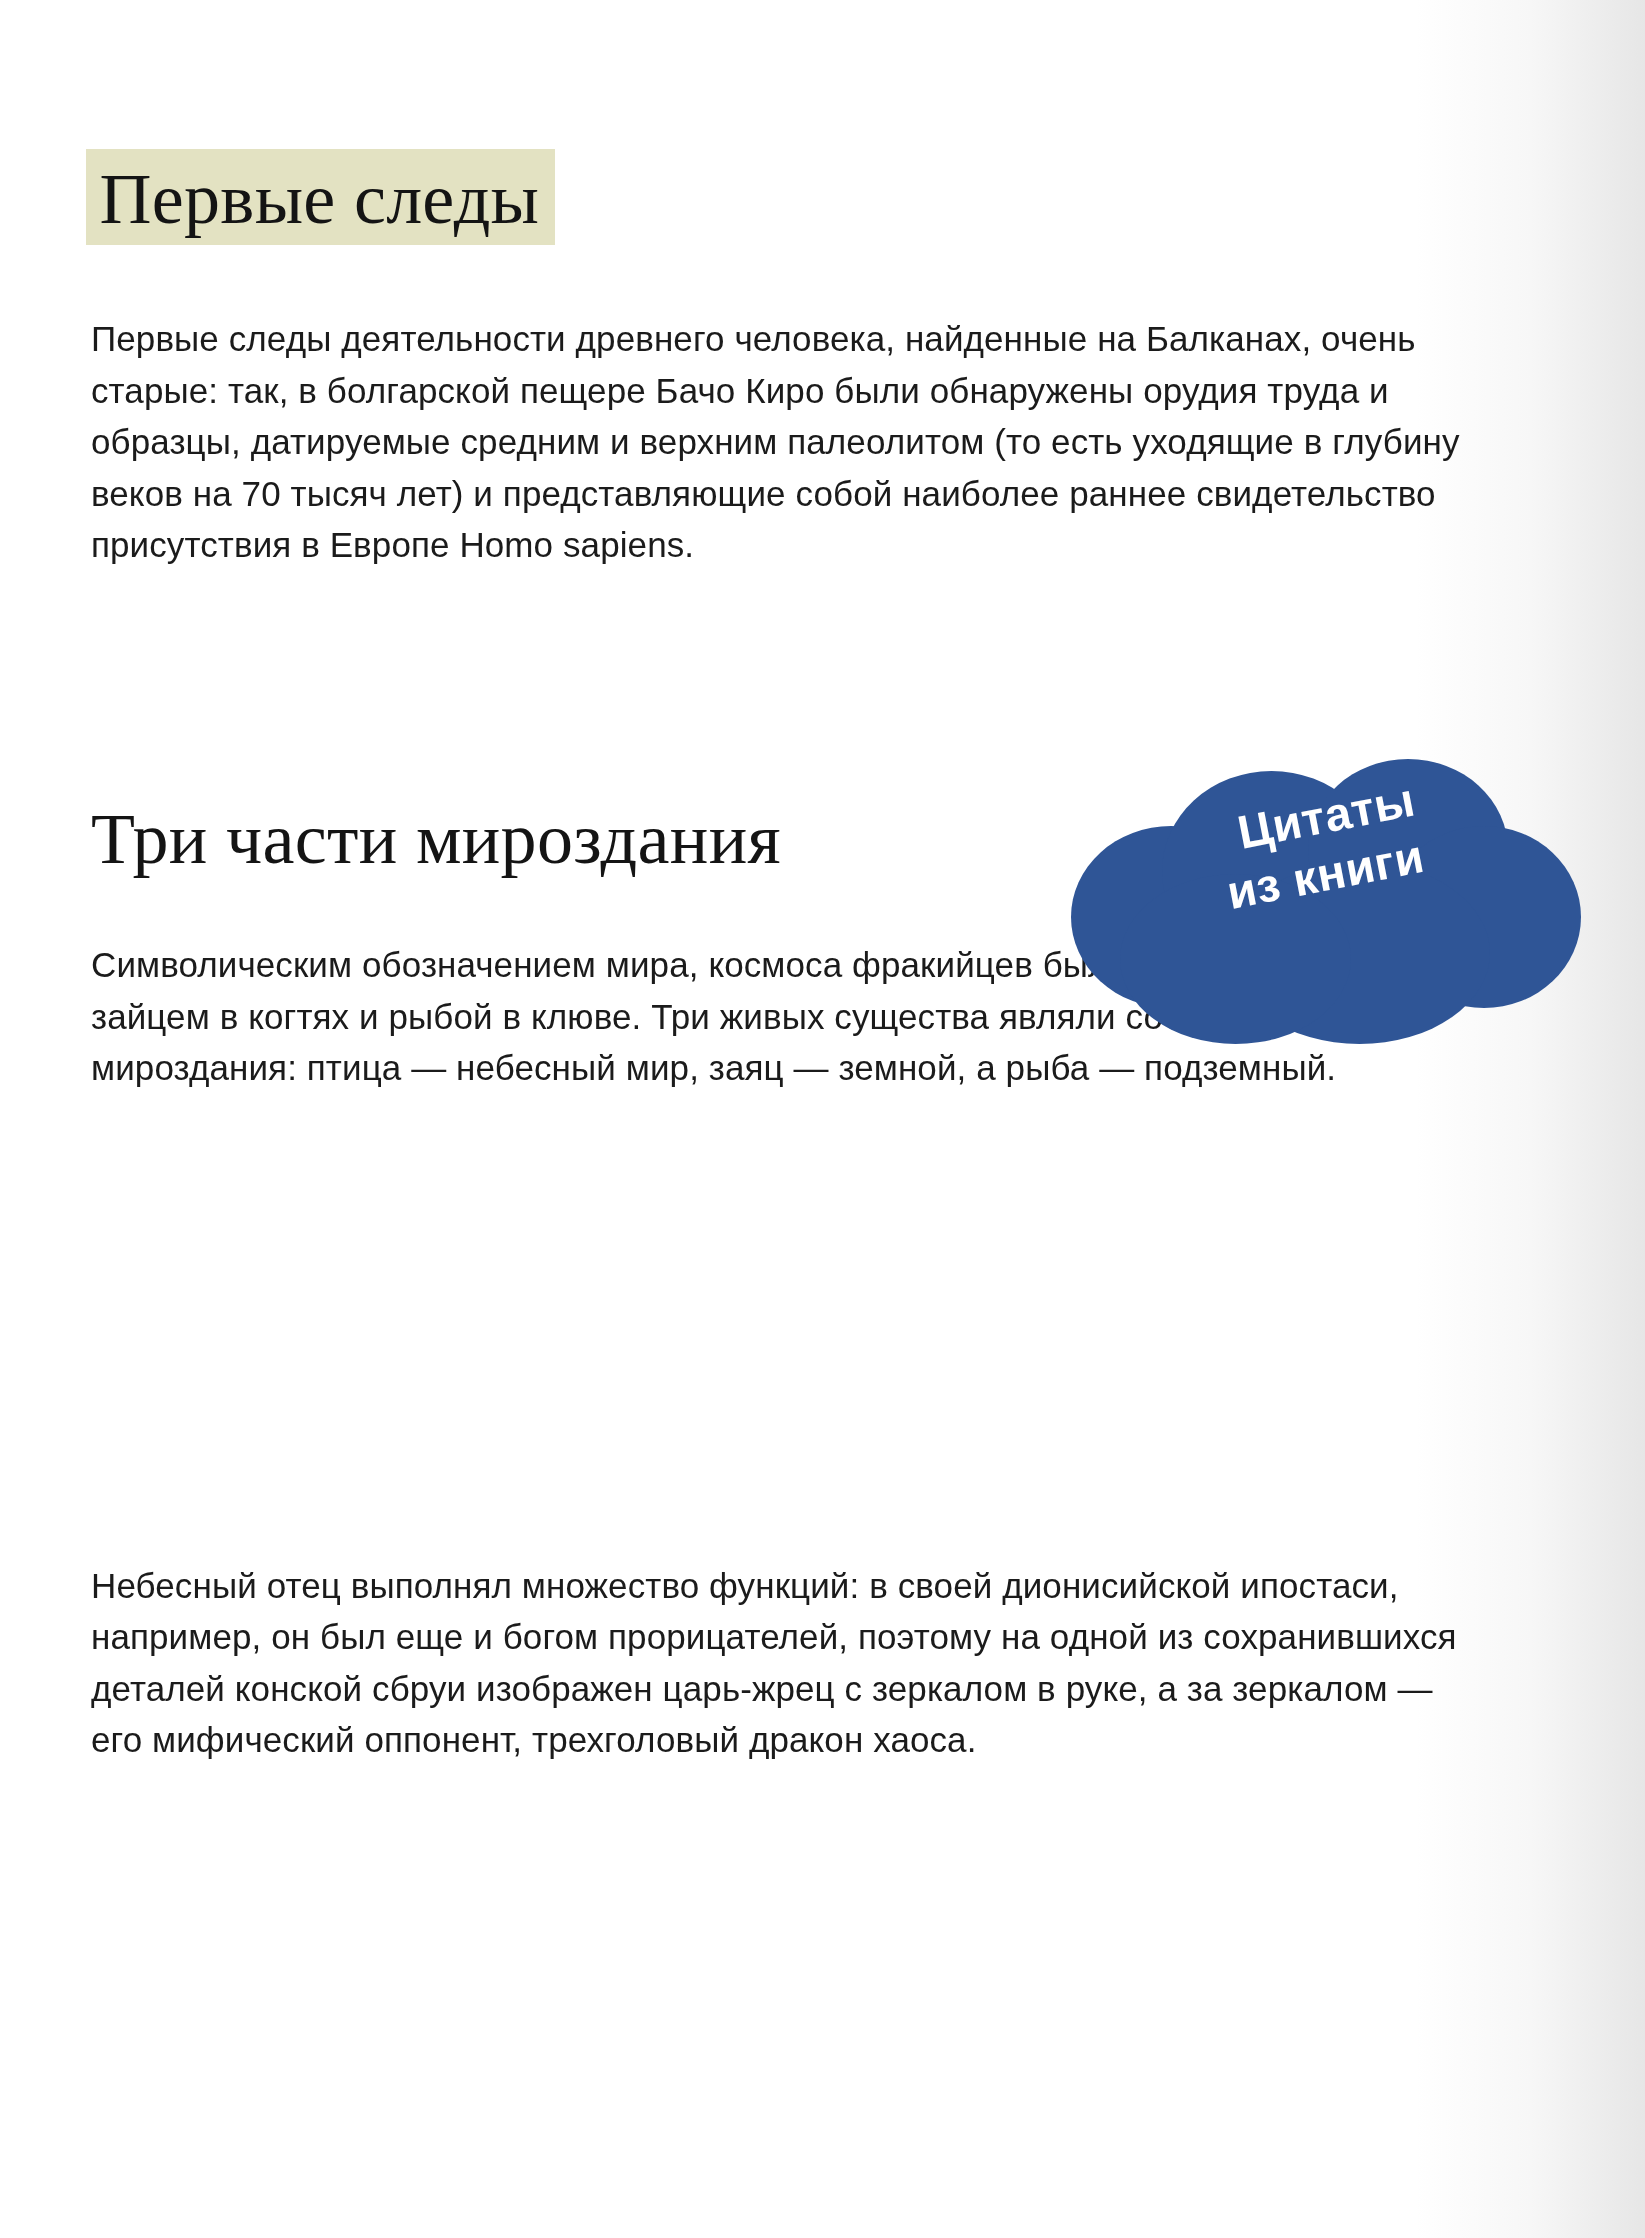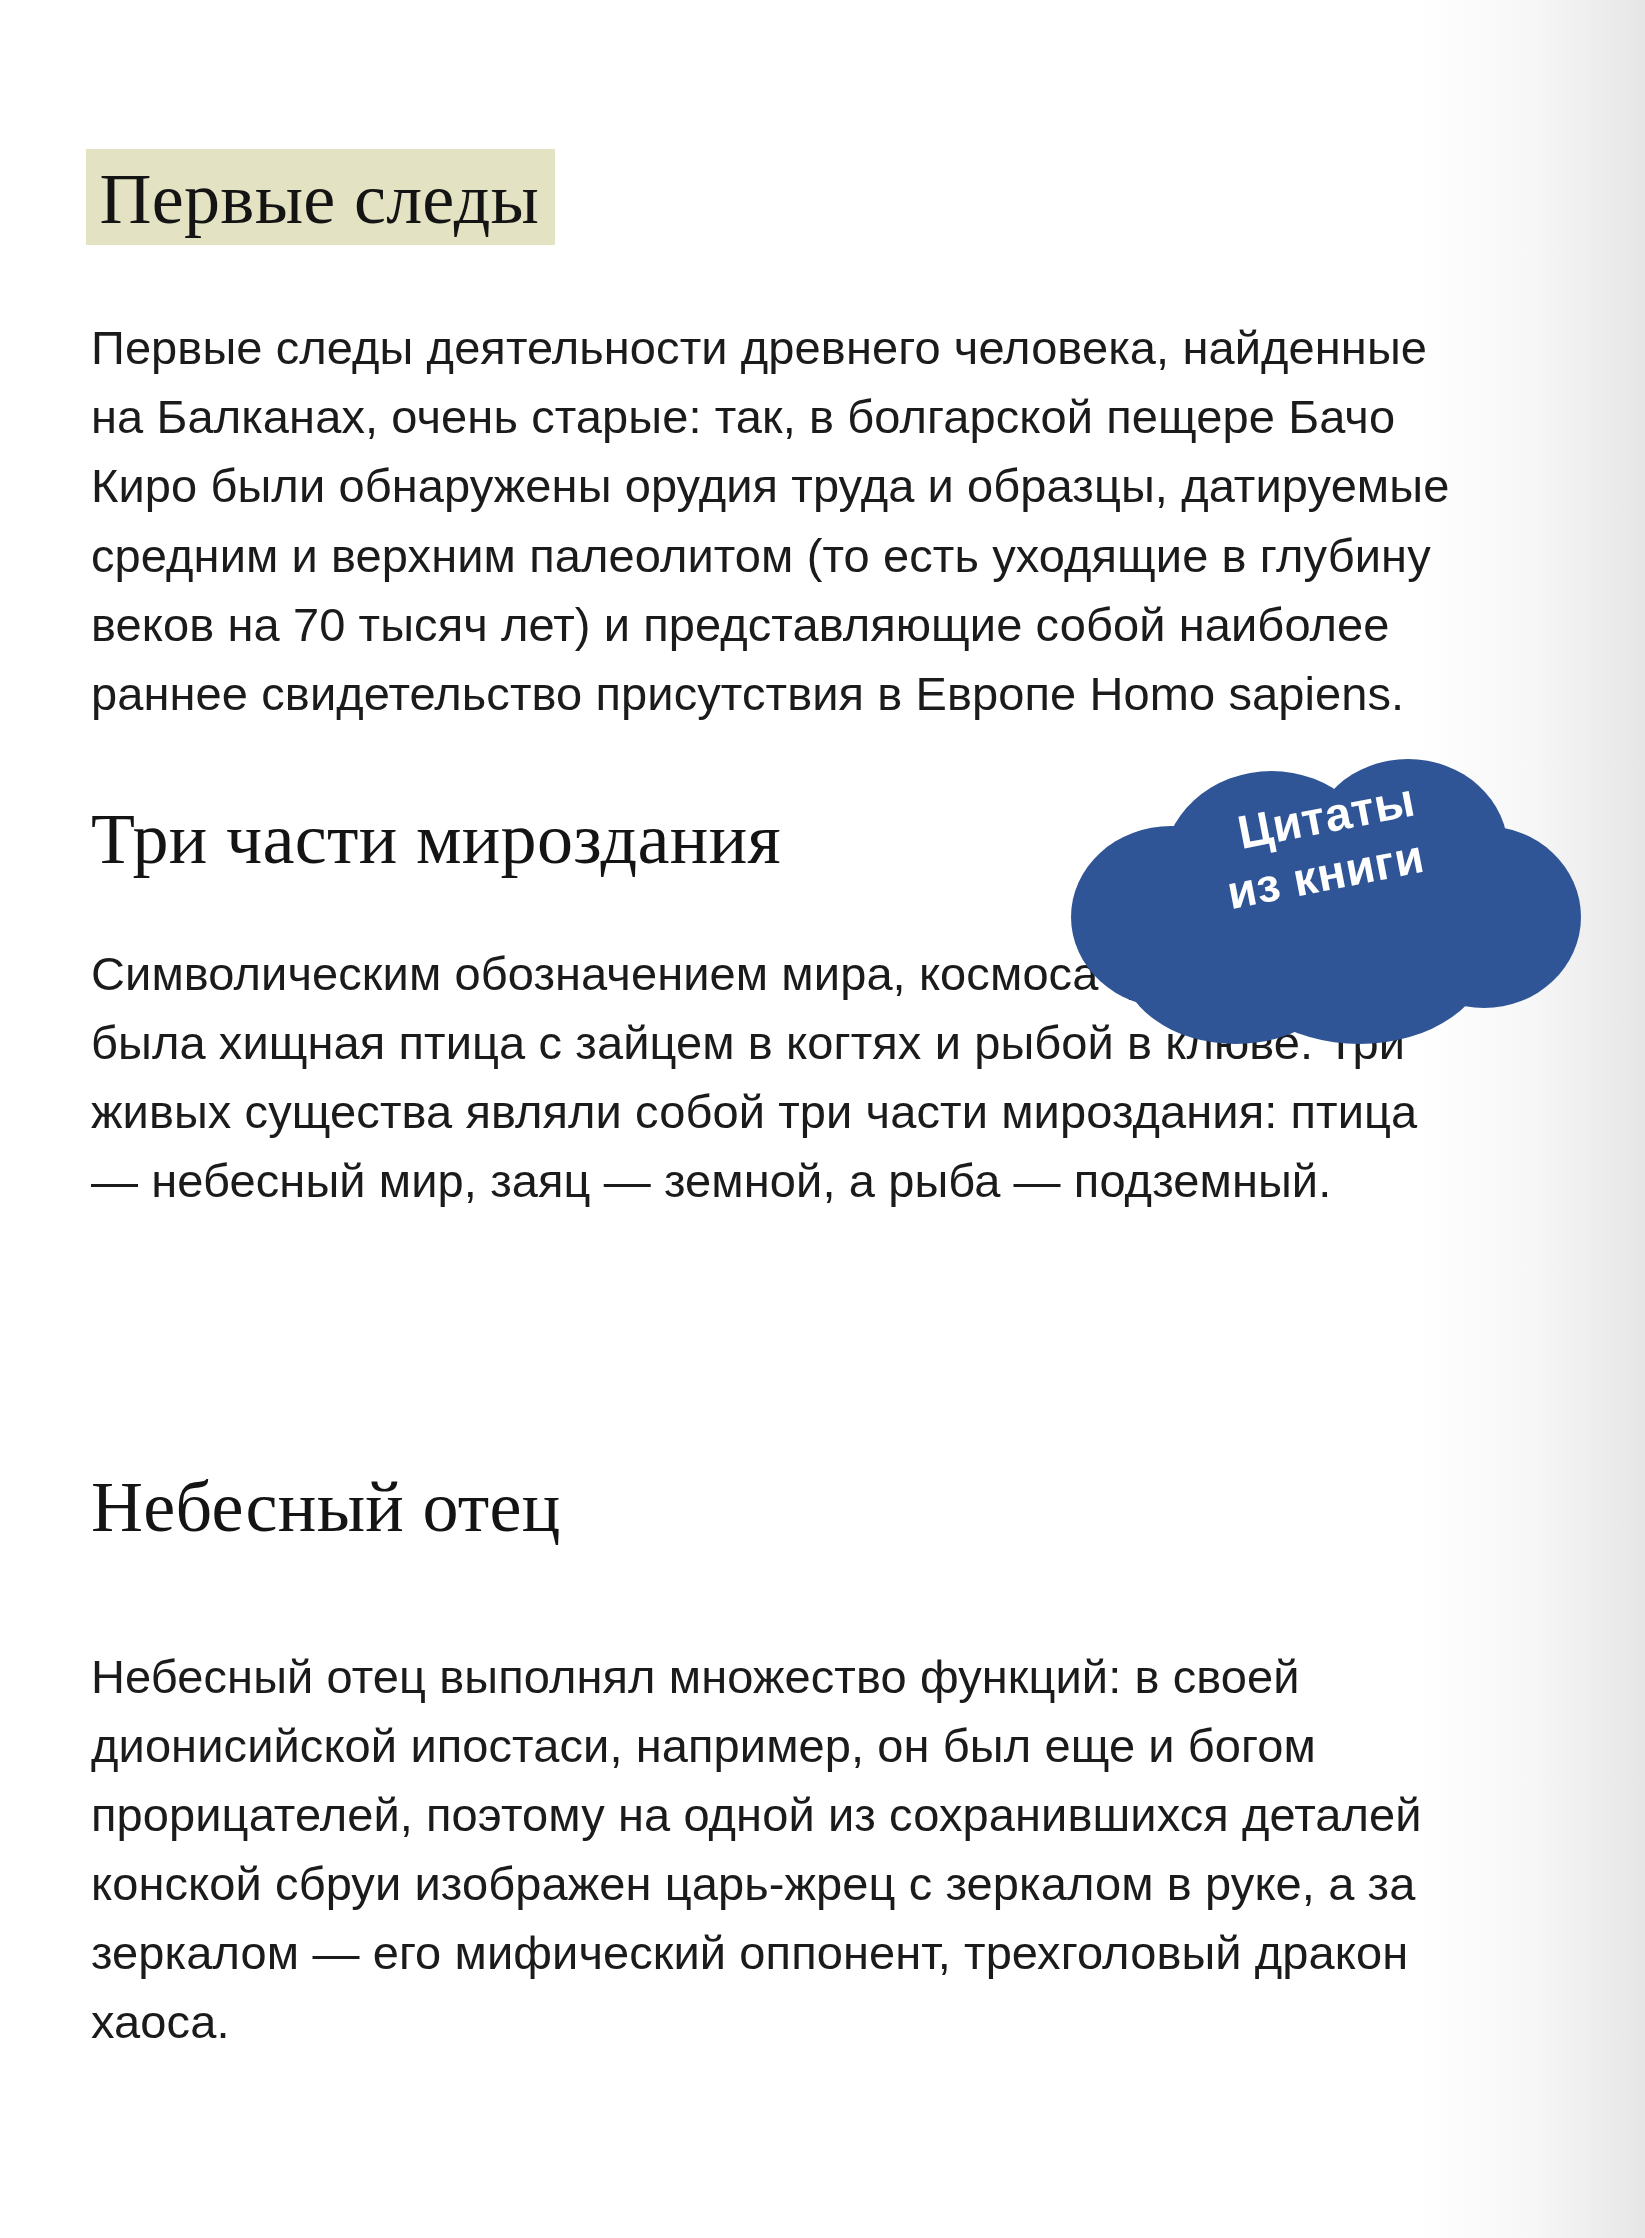--- a/index.html
+++ b/index.html
@@ -53,21 +53,21 @@
     font-size: 72px;
     line-height: 1.14;
     color: #141414;
     margin: 0;
     letter-spacing: 0.3px;
   }
 
   
   .para {
     font-family: "Liberation Sans", sans-serif;
-    font-size: 47px;
+    font-size: 35px;
     line-height: 1.47;
     color: #1b1b1b;
     margin: 0;
     letter-spacing: 0.1px;
   }
 
   .block-first-traces { position: absolute; left: 0; top: 143px; width: 1390px; }
   .block-first-traces .h-highlight { margin-left: -4.9px; }
   .block-first-traces .para { margin-top: 62px; width: 1378px; }
 
@@ -127,21 +127,20 @@
       <h2 class="h-highlight">Первые следы</h2>
       <p class="para">Первые следы деятельности древнего человека, найденные на Балканах, очень старые: так, в болгарской пещере Бачо Киро были обнаружены орудия труда и образцы, датируемые средним и верхним палеолитом (то есть уходящие в глубину веков на 70 тысяч лет) и представляющие собой наиболее раннее свидетельство присутствия в Европе Homo sapiens.</p>
     </section>
 
     <section class="block-three-parts">
       <h2 class="h-plain">Три части мироздания</h2>
       <p class="para">Символическим обозначением мира, космоса фракийцев была хищная птица с зайцем в когтях и рыбой в клюве. Три живых существа являли собой три части мироздания: птица — небесный мир, заяц — земной, а рыба — подземный.</p>
     </section>
 
     <section class="block-sky-father">
-      <h2 class="h-plain">Небесный отец</h2>
       <p class="para">Небесный отец выполнял множество функций: в своей дионисийской ипостаси, например, он был еще и богом прорицателей, поэтому на одной из сохранившихся деталей конской сбруи изображен царь-жрец с зеркалом в руке, а за зеркалом — его мифический оппонент, трехголовый дракон хаоса.</p>
     </section>
 
   </div>
 
   <div class="cloud-badge">
     <span class="lobe lobe-1"></span>
     <span class="lobe lobe-2"></span>
     <span class="lobe lobe-3"></span>
     <span class="lobe lobe-4"></span>

